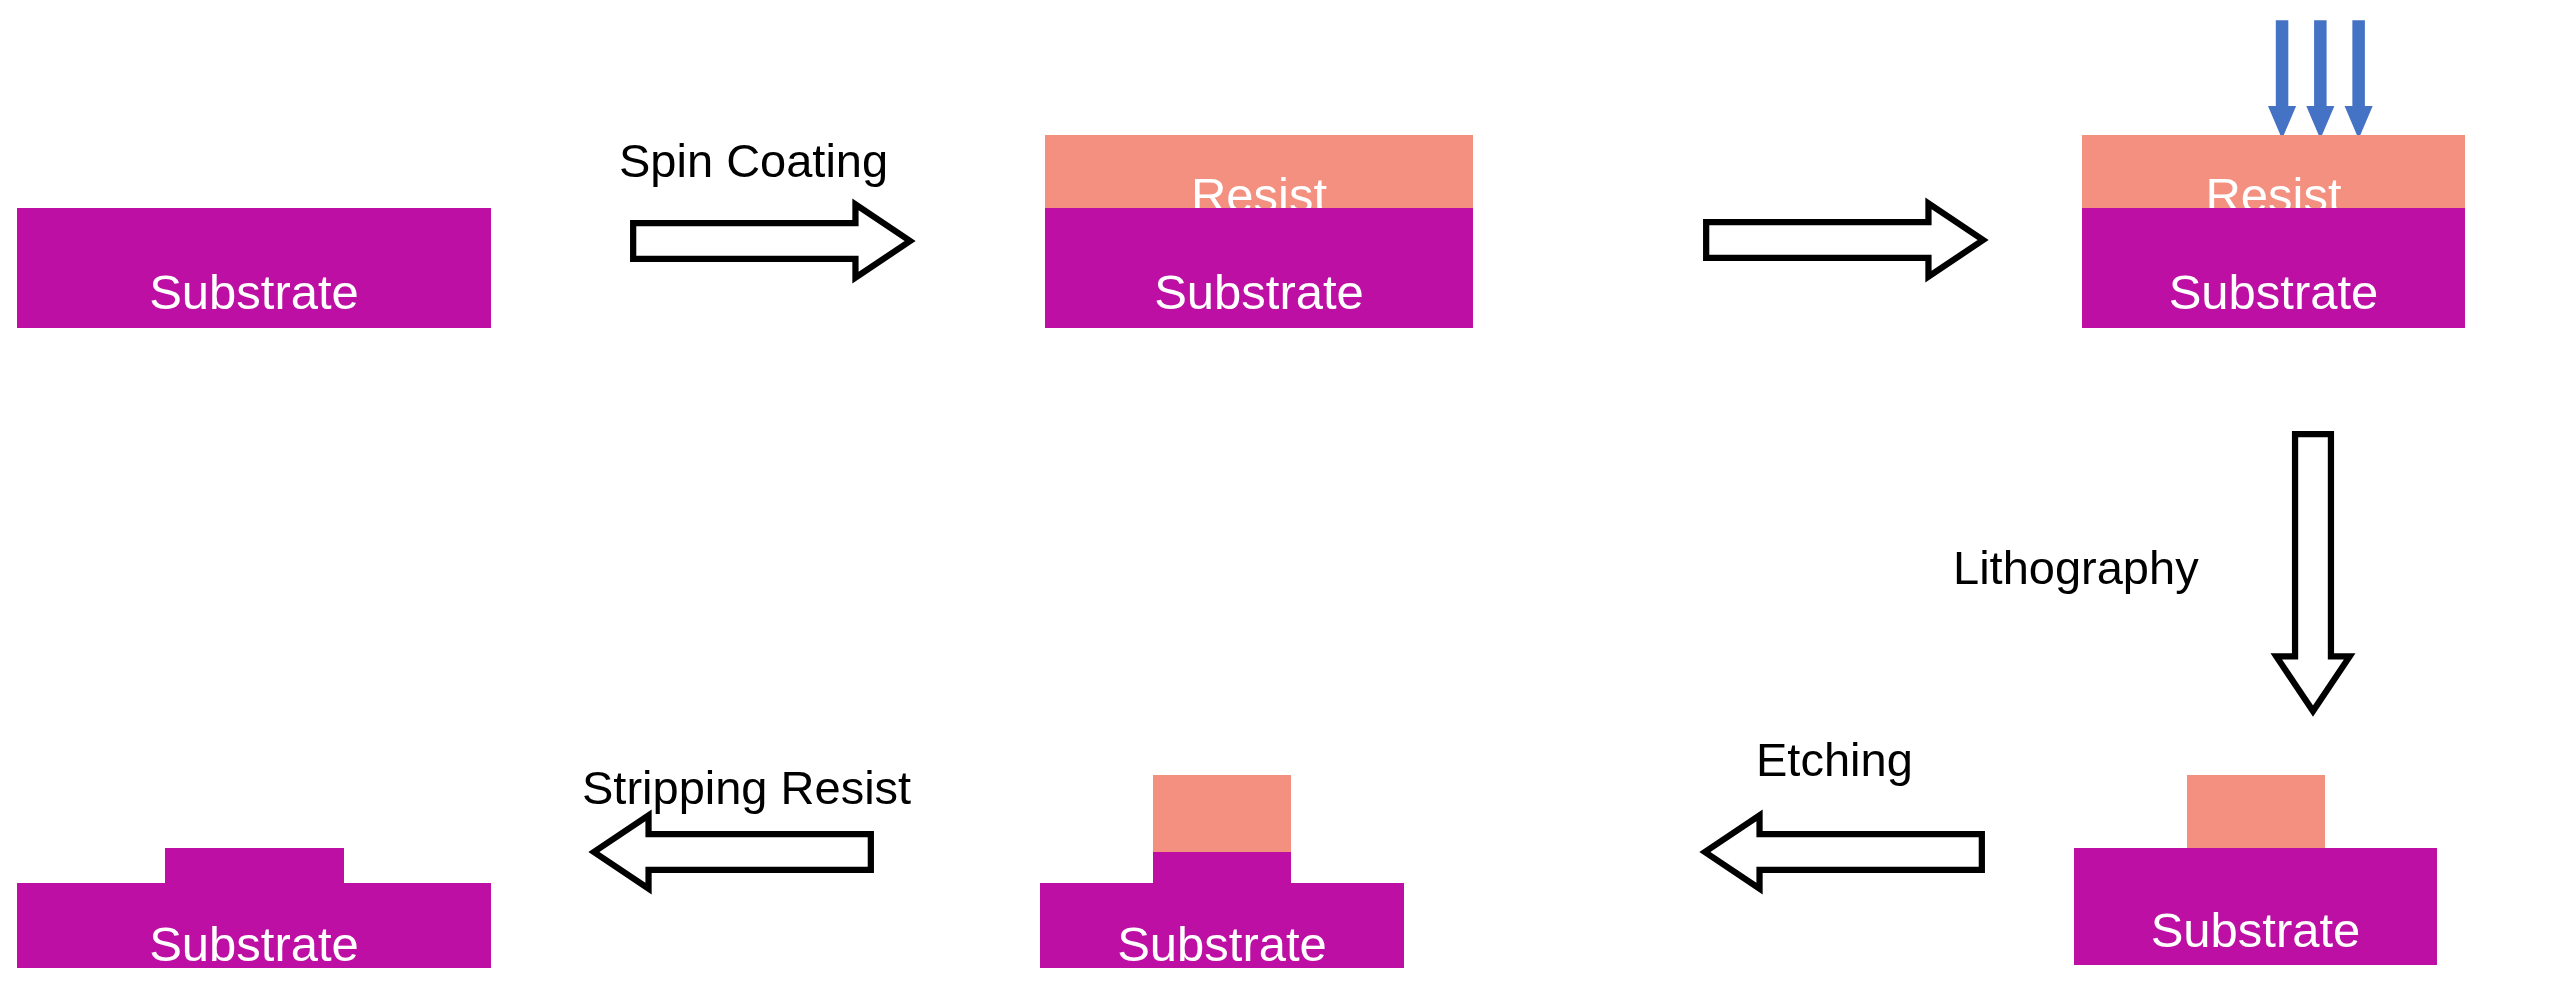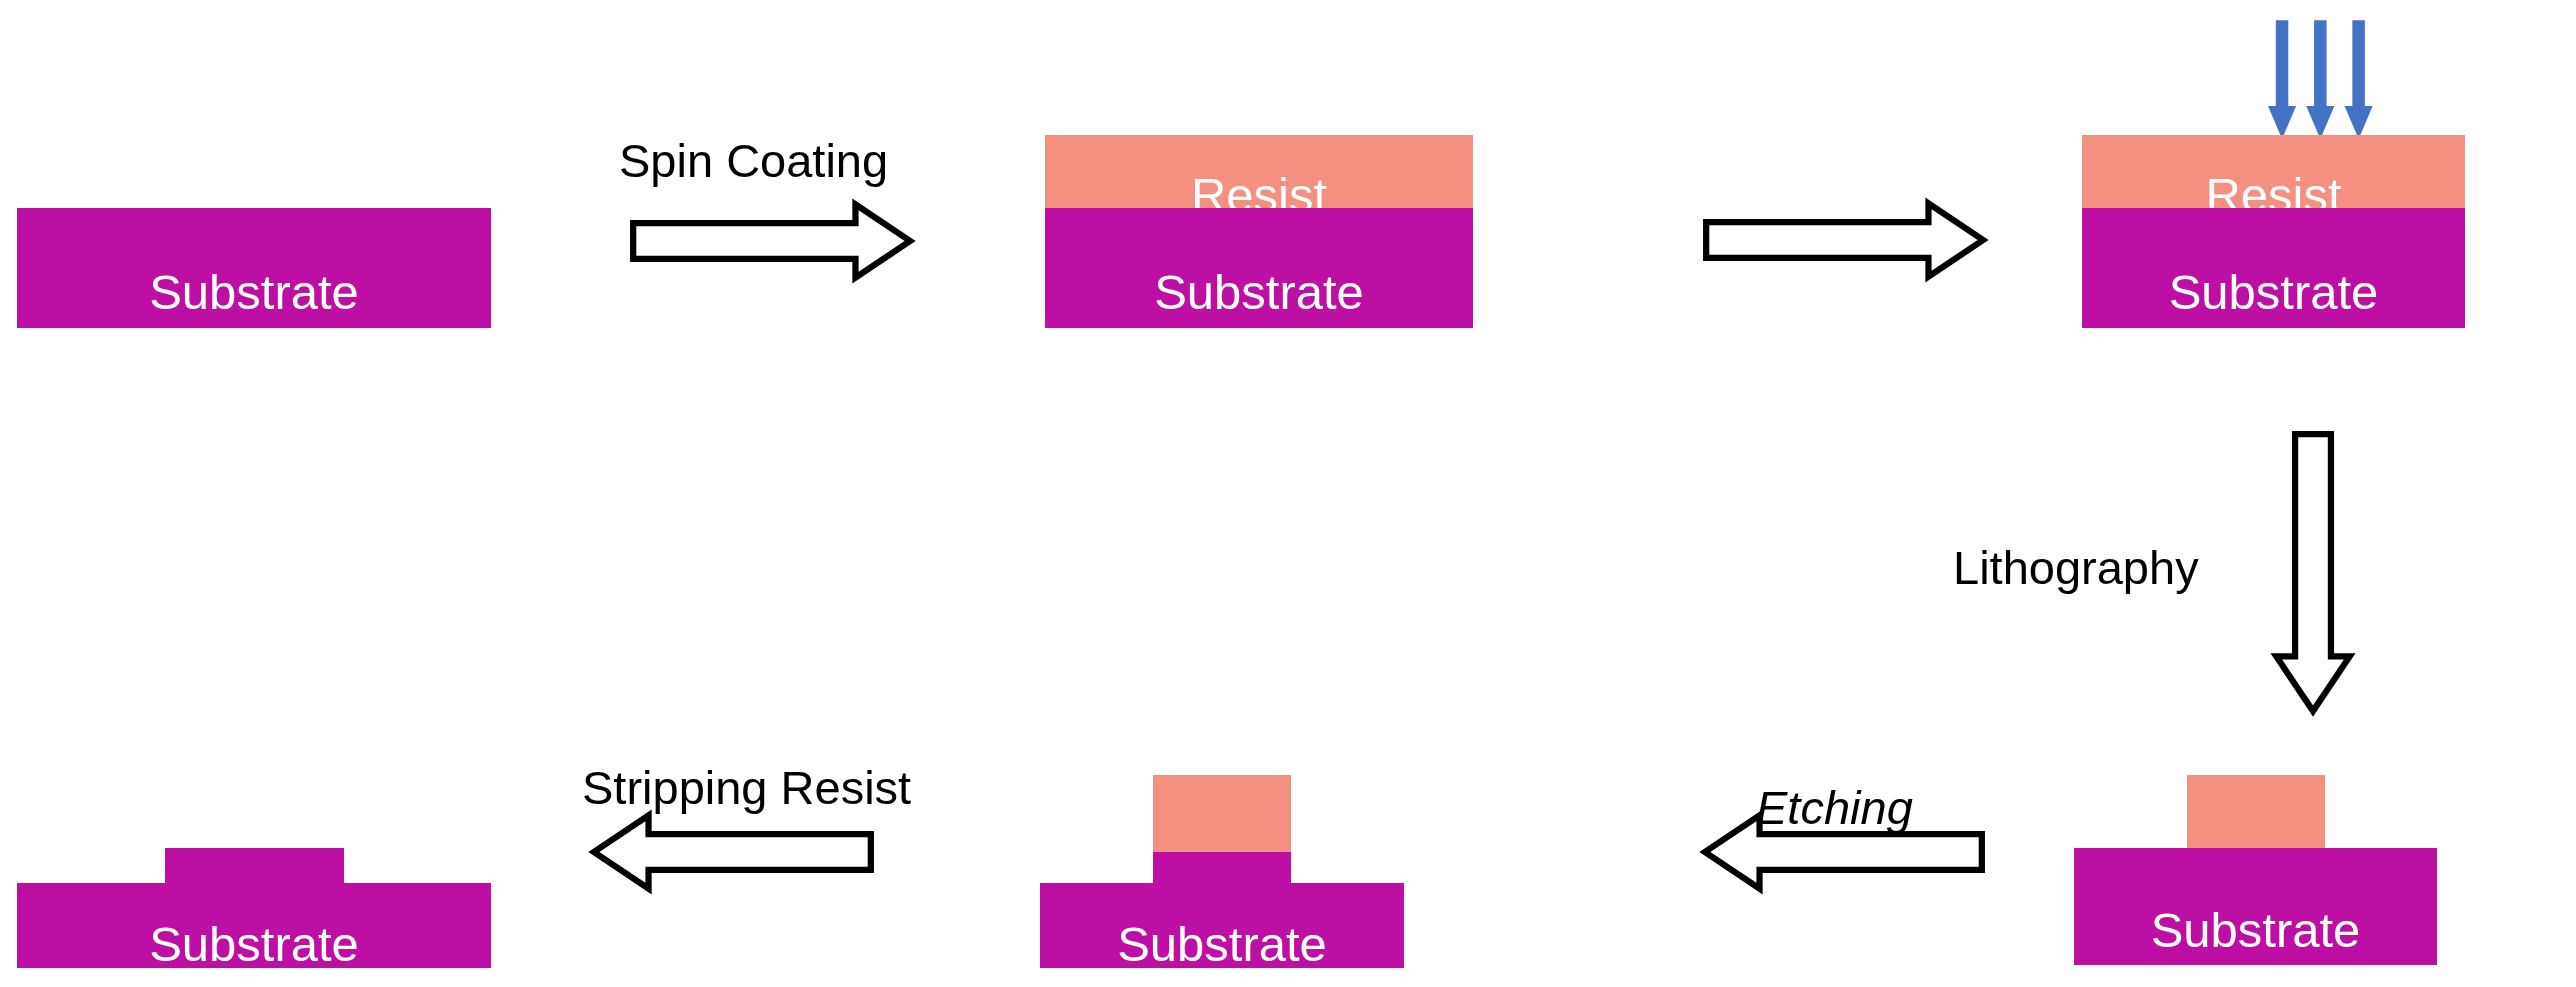--- a/index.html
+++ b/index.html
@@ -97,21 +97,21 @@
     <polygon points="27,3 73,3 73,288 97,288 50,358 3,288 27,288" fill="#FFFFFF" stroke="#000000" stroke-width="8" stroke-linejoin="miter"></polygon>
   </svg>
 
   <div class="block" style="left:2187px; top:775px; width:138px; height:73px; background:#F4907F;">
     <span class="block-label"></span>
   </div>
   <div class="block" style="left:2074px; top:848px; width:363px; height:117px; background:#BD0FA3;">
     <span class="block-label">Substrate</span>
   </div>
 
-  <div class="step-label" style="left:1756px; top:784px;font-style:italic;">Etching</div>
+  <div class="step-label" style="left:1756px; top:736px;">Etching</div>
 
   <svg class="arrow-svg" style="left:1701px; top:813px;" width="284" height="78" viewBox="0 0 362 100">
     <polygon points="359,27 74,27 74,3 4,50 74,97 74,73 359,73" fill="#FFFFFF" stroke="#000000" stroke-width="8" stroke-linejoin="miter"></polygon>
   </svg>
 
   <div class="block" style="left:1153px; top:775px; width:138px; height:77px; background:#F4907F;">
     <span class="block-label"></span>
   </div>
   <div class="block" style="left:1153px; top:852px; width:138px; height:33px; background:#BD0FA3;">
   </div>

